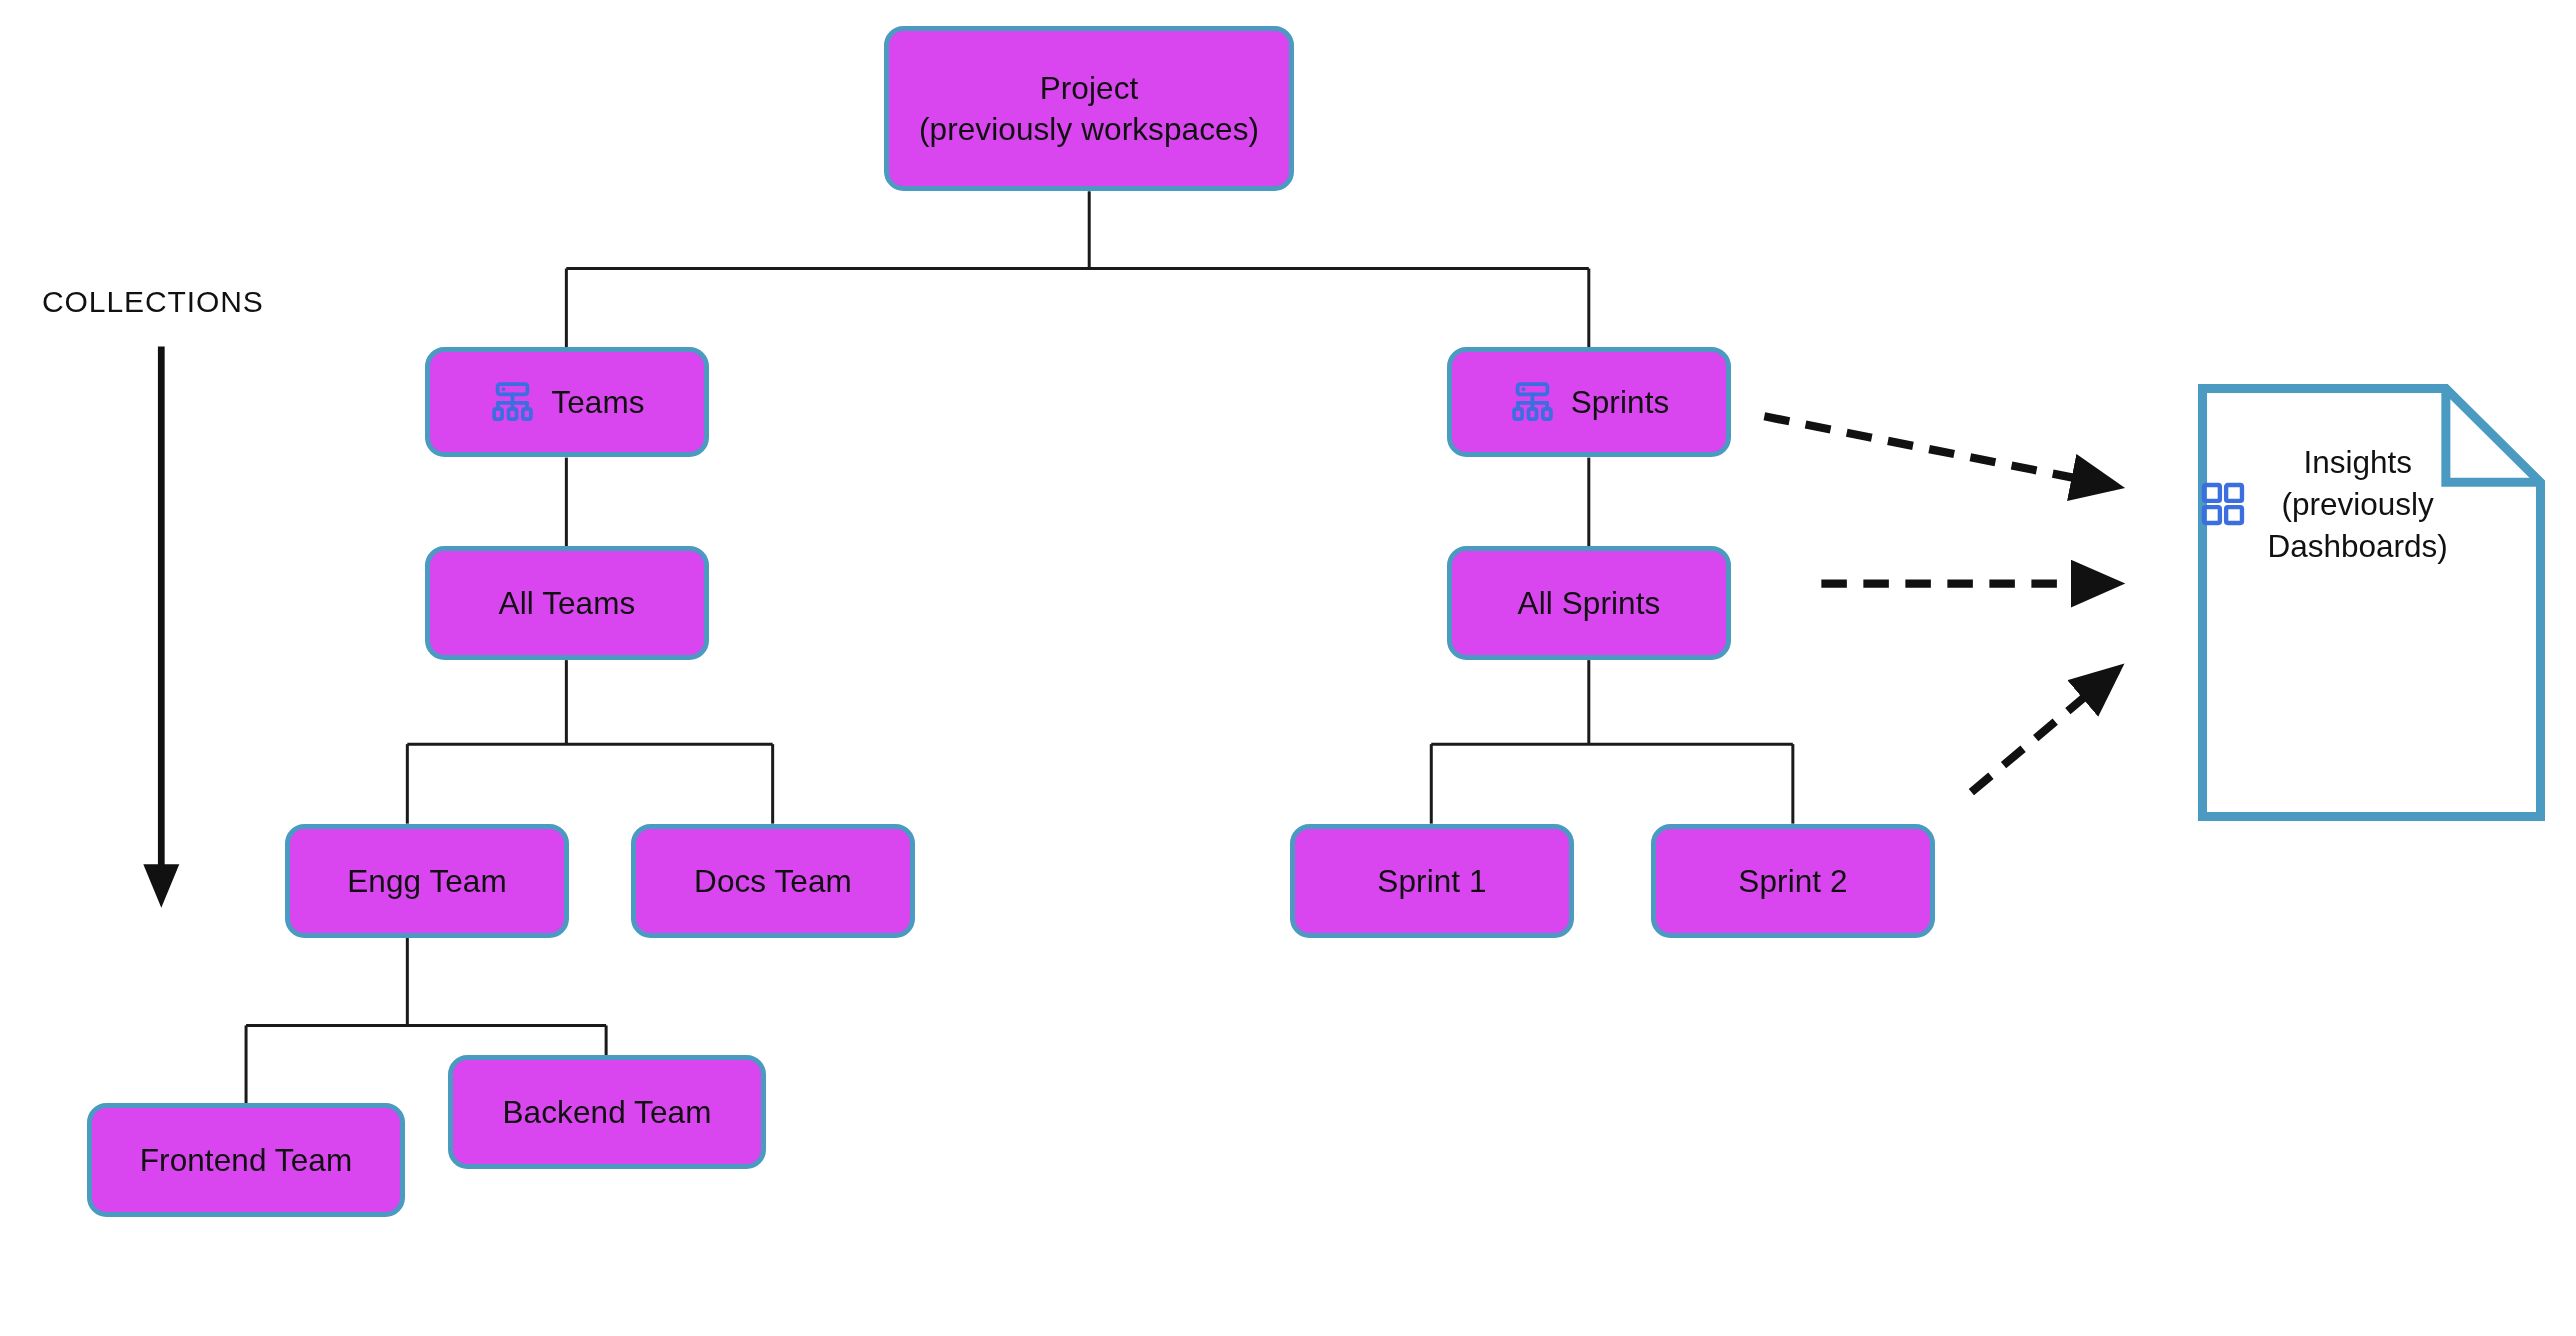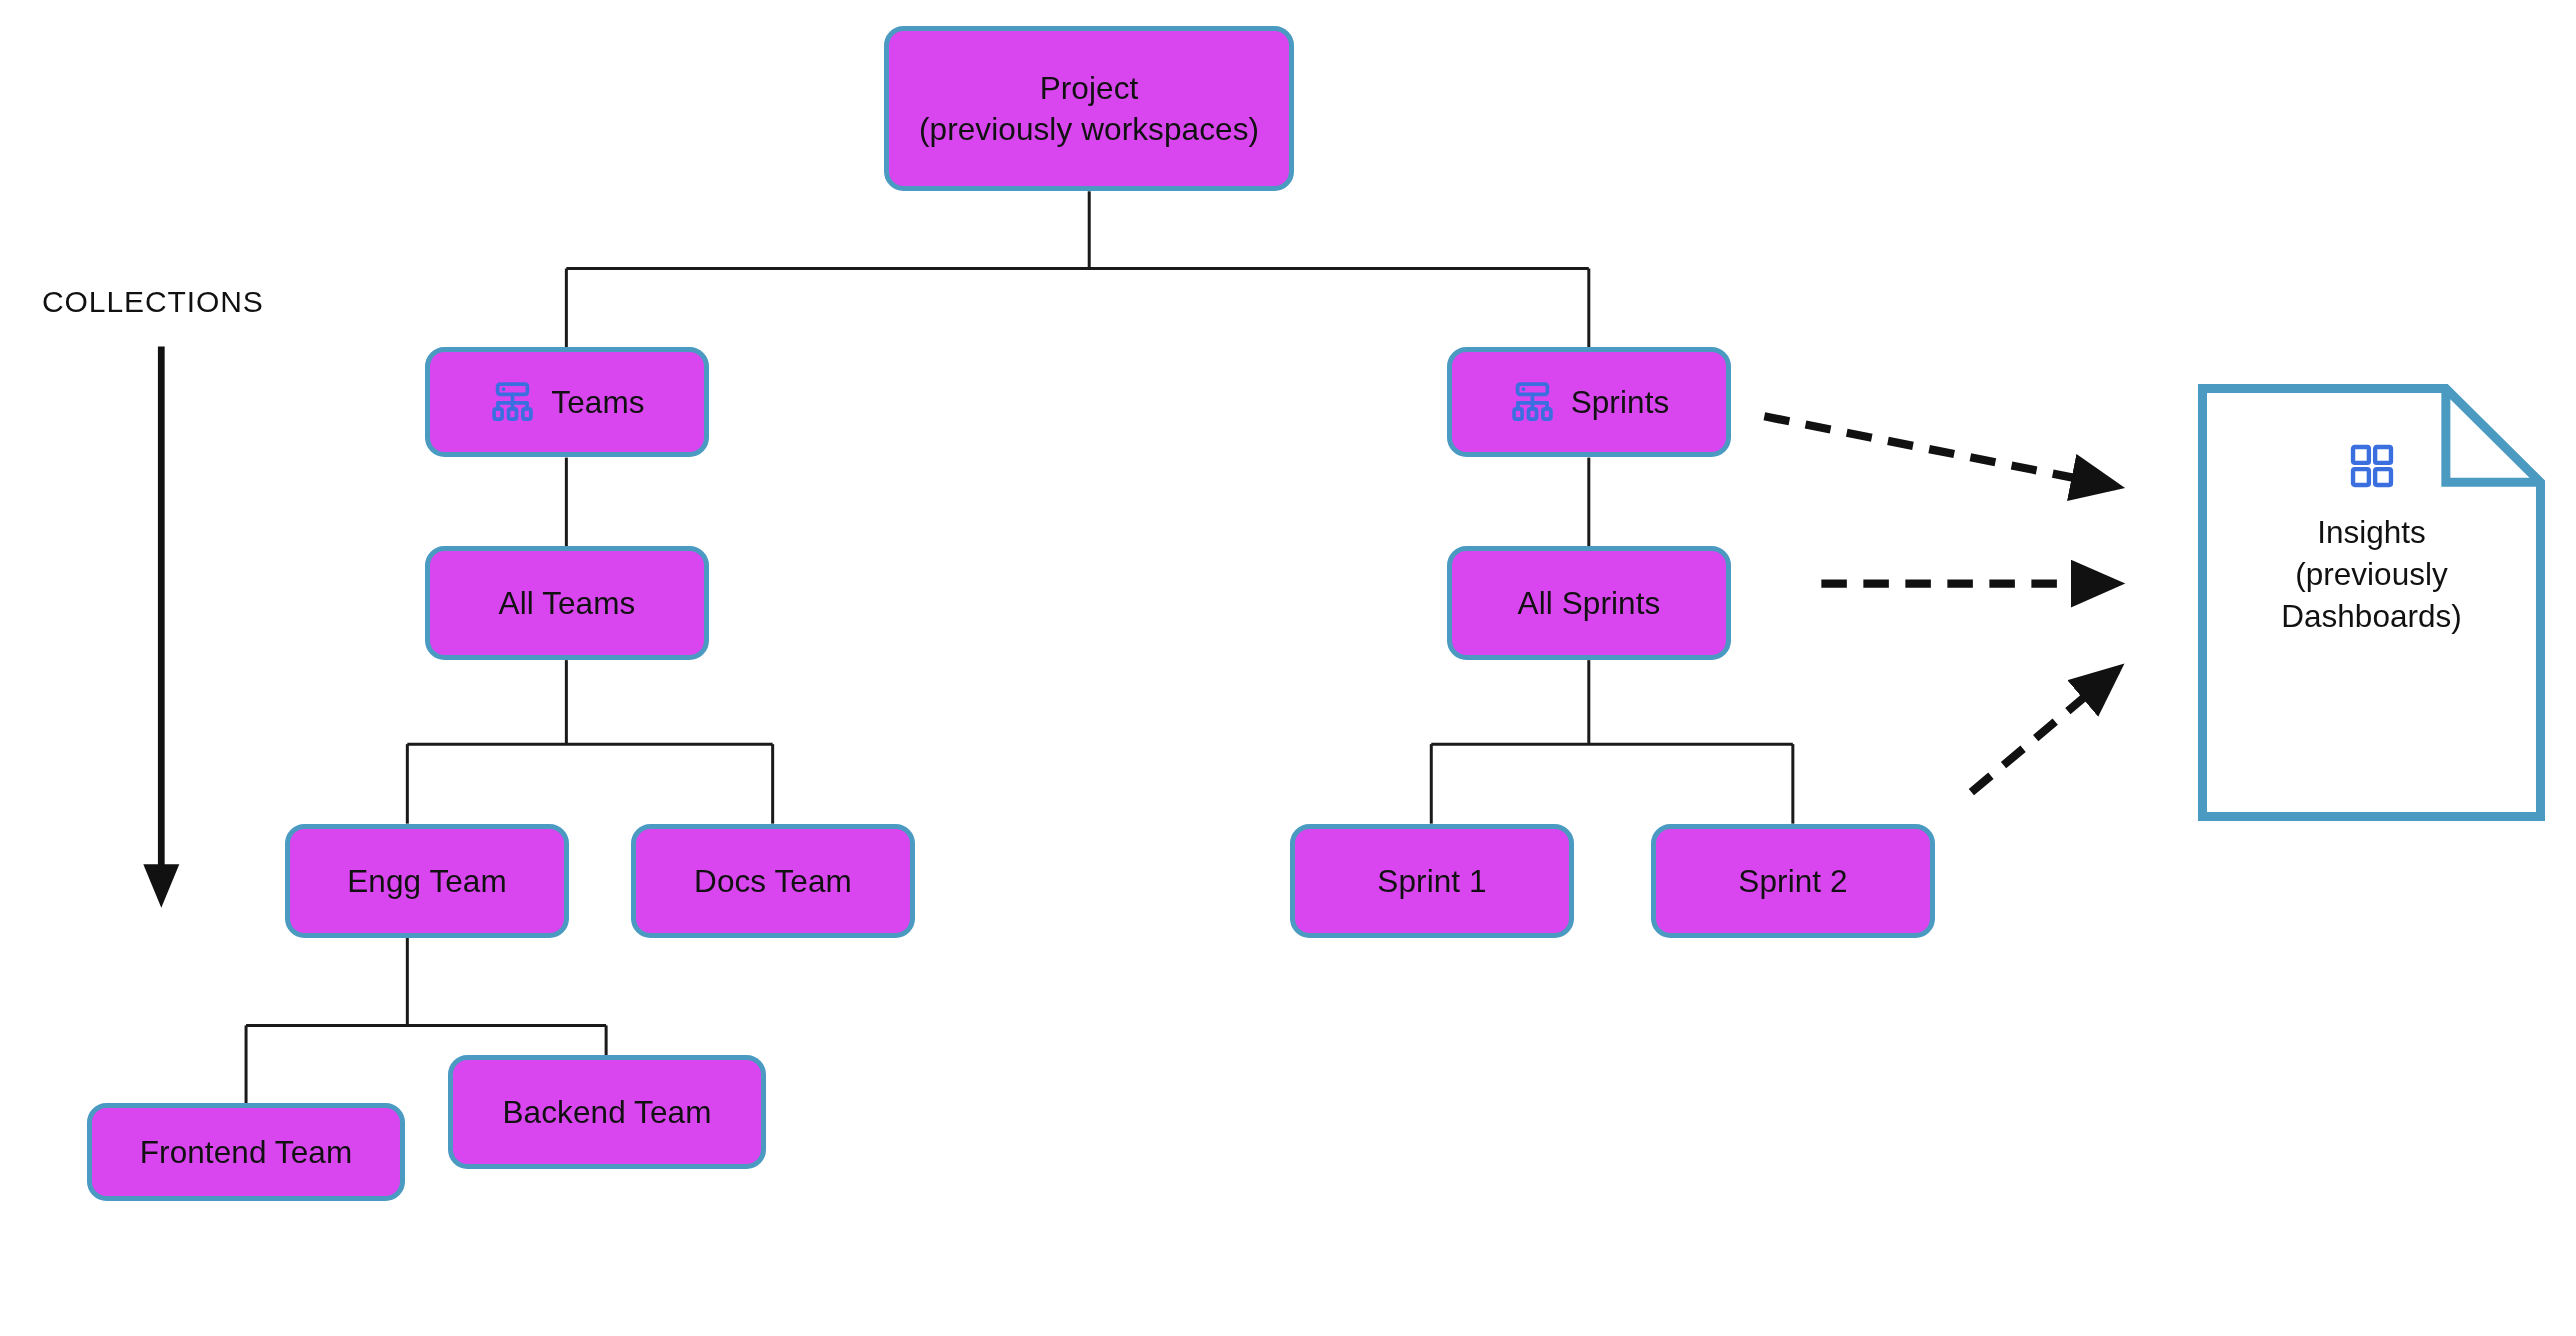--- a/index.html
+++ b/index.html
@@ -73,21 +73,21 @@
     top: 0;
     width: 100%;
     height: 100%;
   }
   .doc .doc-content {
     position: absolute;
     left: 0;
     right: 0;
     top: 57px;
     display: flex;
-    flex-direction: column;
+    flex-direction: row;
     align-items: center;
     gap: 19.5px;
   }
   .doc .doc-label {
     color: #111111;
     font-size: 31.5px;
     line-height: 1.34;
     text-align: center;
     white-space: pre-line;
   }
@@ -213,21 +213,21 @@
   </div>
 
   <div class="node" style="left:1290px; top:824px; width:284px; height:114px;">
     <span class="label">Sprint 1</span>
   </div>
 
   <div class="node" style="left:1651px; top:824px; width:284px; height:114px;">
     <span class="label">Sprint 2</span>
   </div>
 
-  <div class="node" style="left:87px; top:1103px; width:318px; height:98px;">
+  <div class="node" style="left:87px; top:1103px; width:318px; height:114px;">
     <span class="label">Frontend Team</span>
   </div>
 
   <div class="node" style="left:448px; top:1055px; width:318px; height:114px;">
     <span class="label">Backend Team</span>
   </div>
 
   <div class="doc" style="left:2198px; top:384px; width:347px; height:437px;">
     <svg class="doc-body" viewBox="0 0 462 582" preserveAspectRatio="none">
       <path d="M6,6 L330,6 L456,131 L456,576 L6,576 Z" fill="#ffffff" stroke="#4a9ac2" stroke-width="12" stroke-linejoin="miter"></path>

